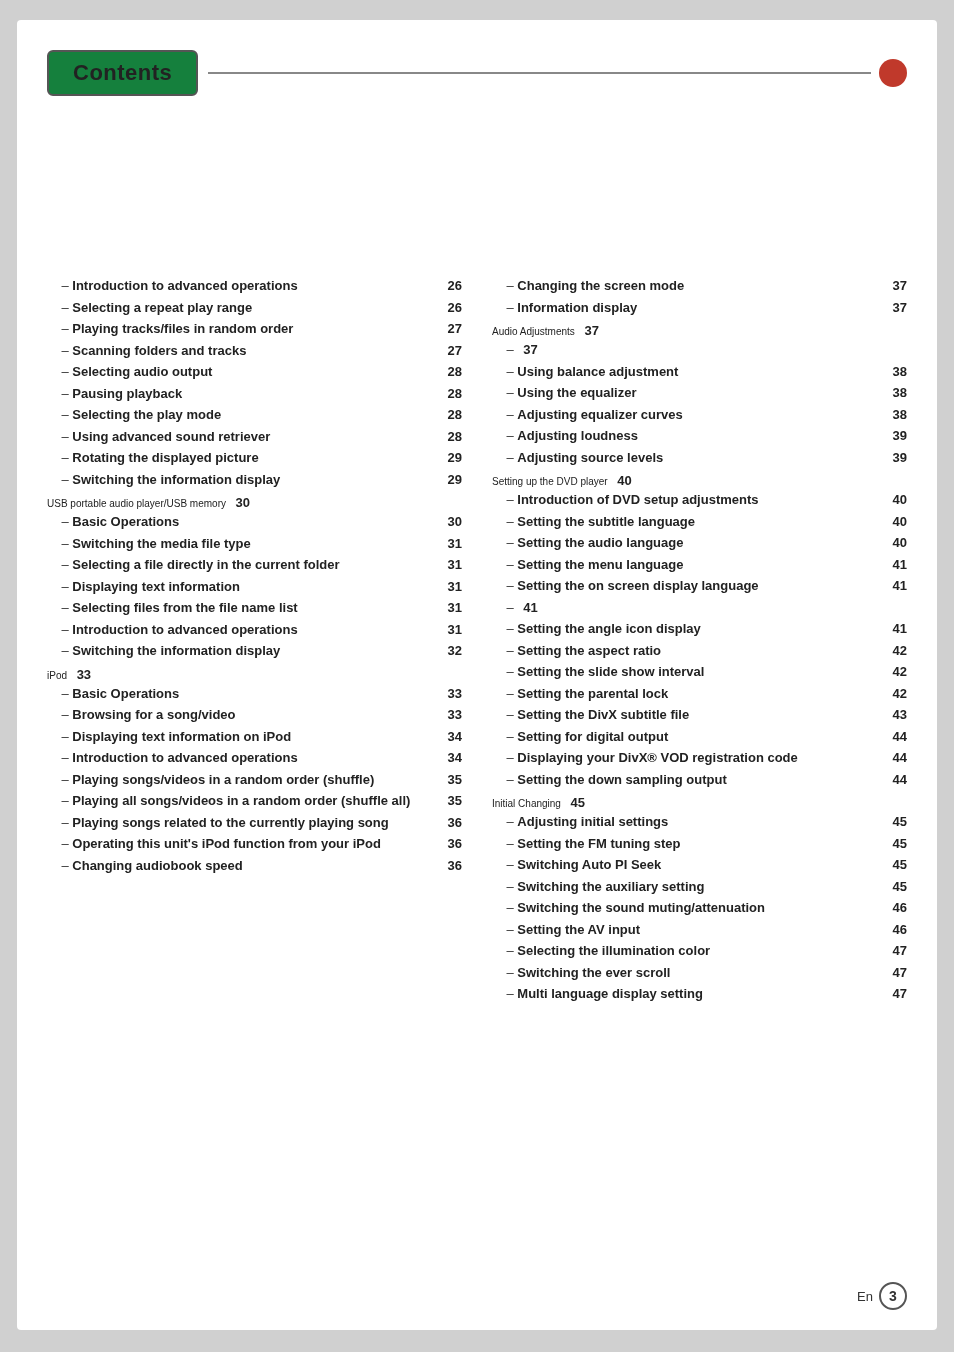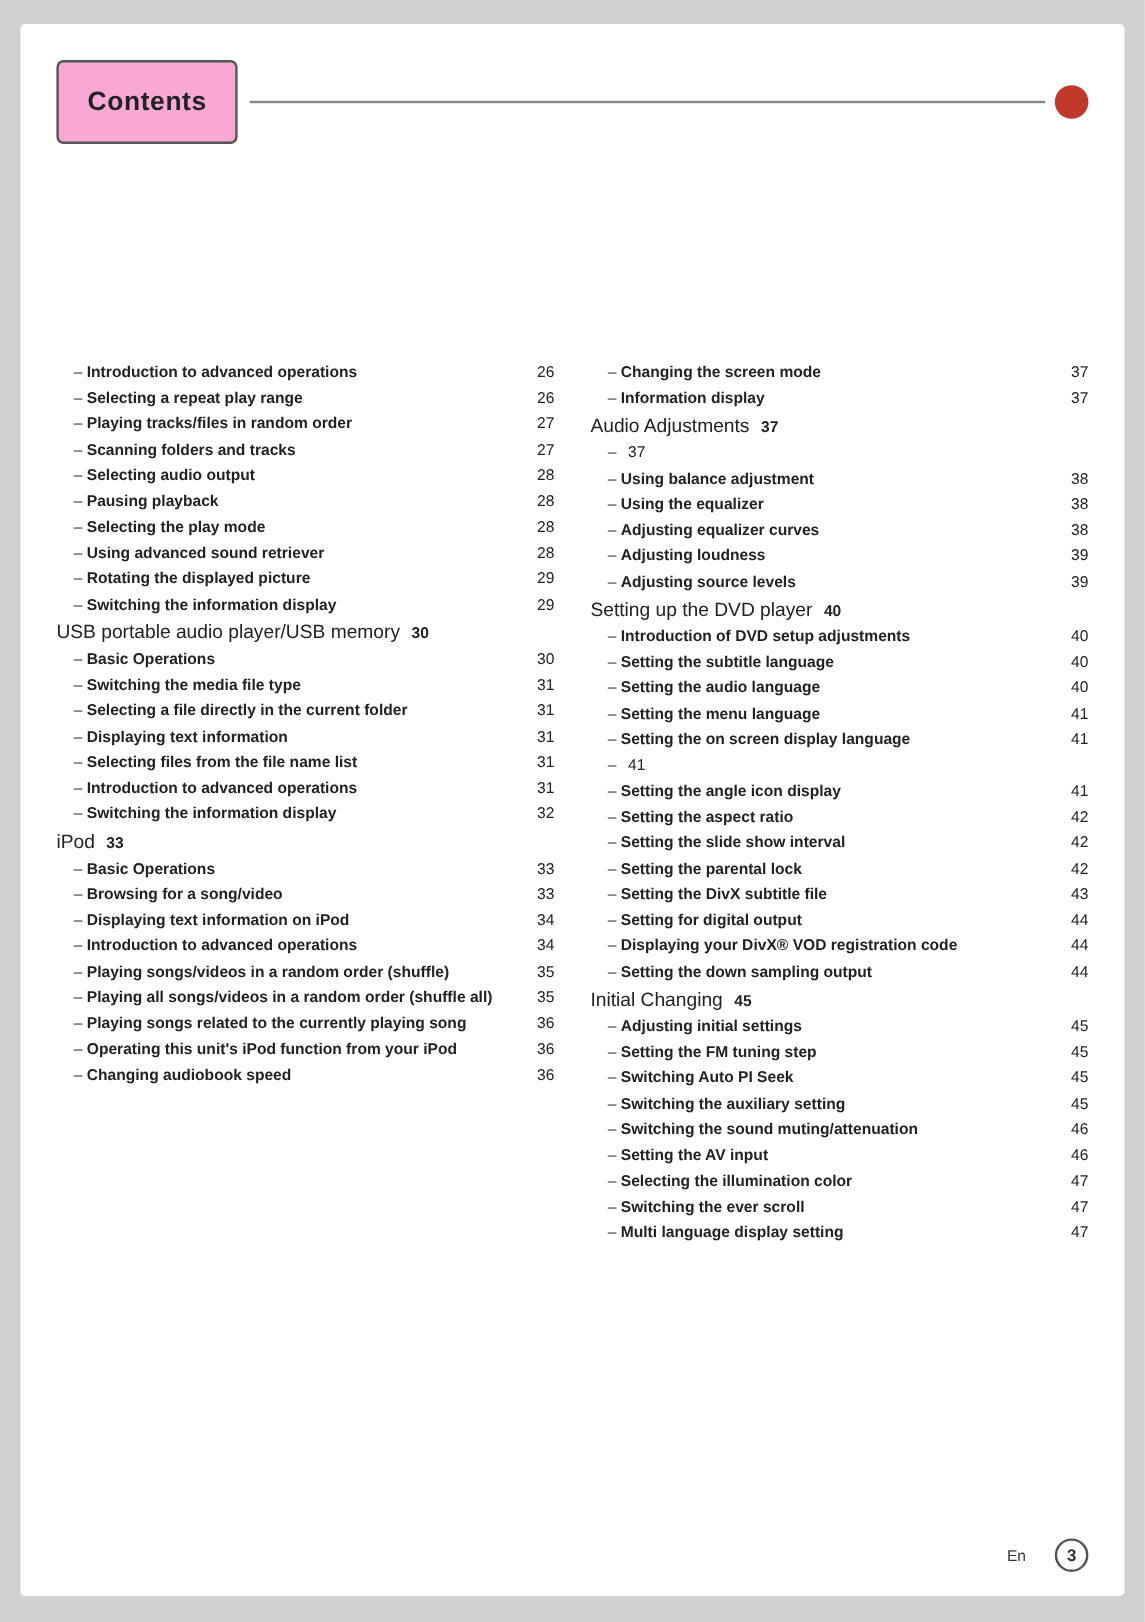--- a/index.html
+++ b/index.html
@@ -20,24 +20,24 @@
       padding: 30px 30px 40px 30px;
       position: relative;
       border-radius: 4px;
     }
     .header {
       display: flex;
       align-items: center;
       margin-bottom: 180px;
     }
     .title-box {
-      background: #f9a8d4;
+      background: #15803d;
       border: 2.5px solid #555;
       border-radius: 6px;
-      padding: 20px 24px;
+      padding: 8px 24px;
       font-size: 22px;
       font-weight: bold;
       letter-spacing: 0.5px;
     }
     .header-line {
       flex: 1;
       height: 2px;
       background: #888;
       margin-left: 10px;
     }
@@ -66,48 +66,48 @@
       font-size: 13px;
       color: #333;
     }
     .toc-item .label {
       flex: 1;
       font-size: 13px;
       color: #222;
       font-weight: bold;
     }
     .toc-item .num {
-      font-weight: normal;
+      font-weight: bold;
       font-size: 13px;
       margin-left: 6px;
       white-space: nowrap;
     }
     .section-header {
       display: flex;
       align-items: baseline;
       margin-top: 6px;
       margin-bottom: 2px;
     }
     .section-header .label {
-      font-size: 16px;
+      font-size: 10px;
       font-weight: normal;
       color: #222;
     }
     .section-header .num {
       font-weight: bold;
       font-size: 13px;
       margin-left: 6px;
     }
     .footer {
       position: absolute;
       bottom: 20px;
       right: 30px;
       display: flex;
       align-items: center;
-      gap: 24px;
+      gap: 6px;
       font-size: 13px;
       color: #333;
     }
     .footer-circle {
       width: 28px;
       height: 28px;
       border-radius: 50%;
       border: 2px solid #555;
       display: flex;
       align-items: center;

